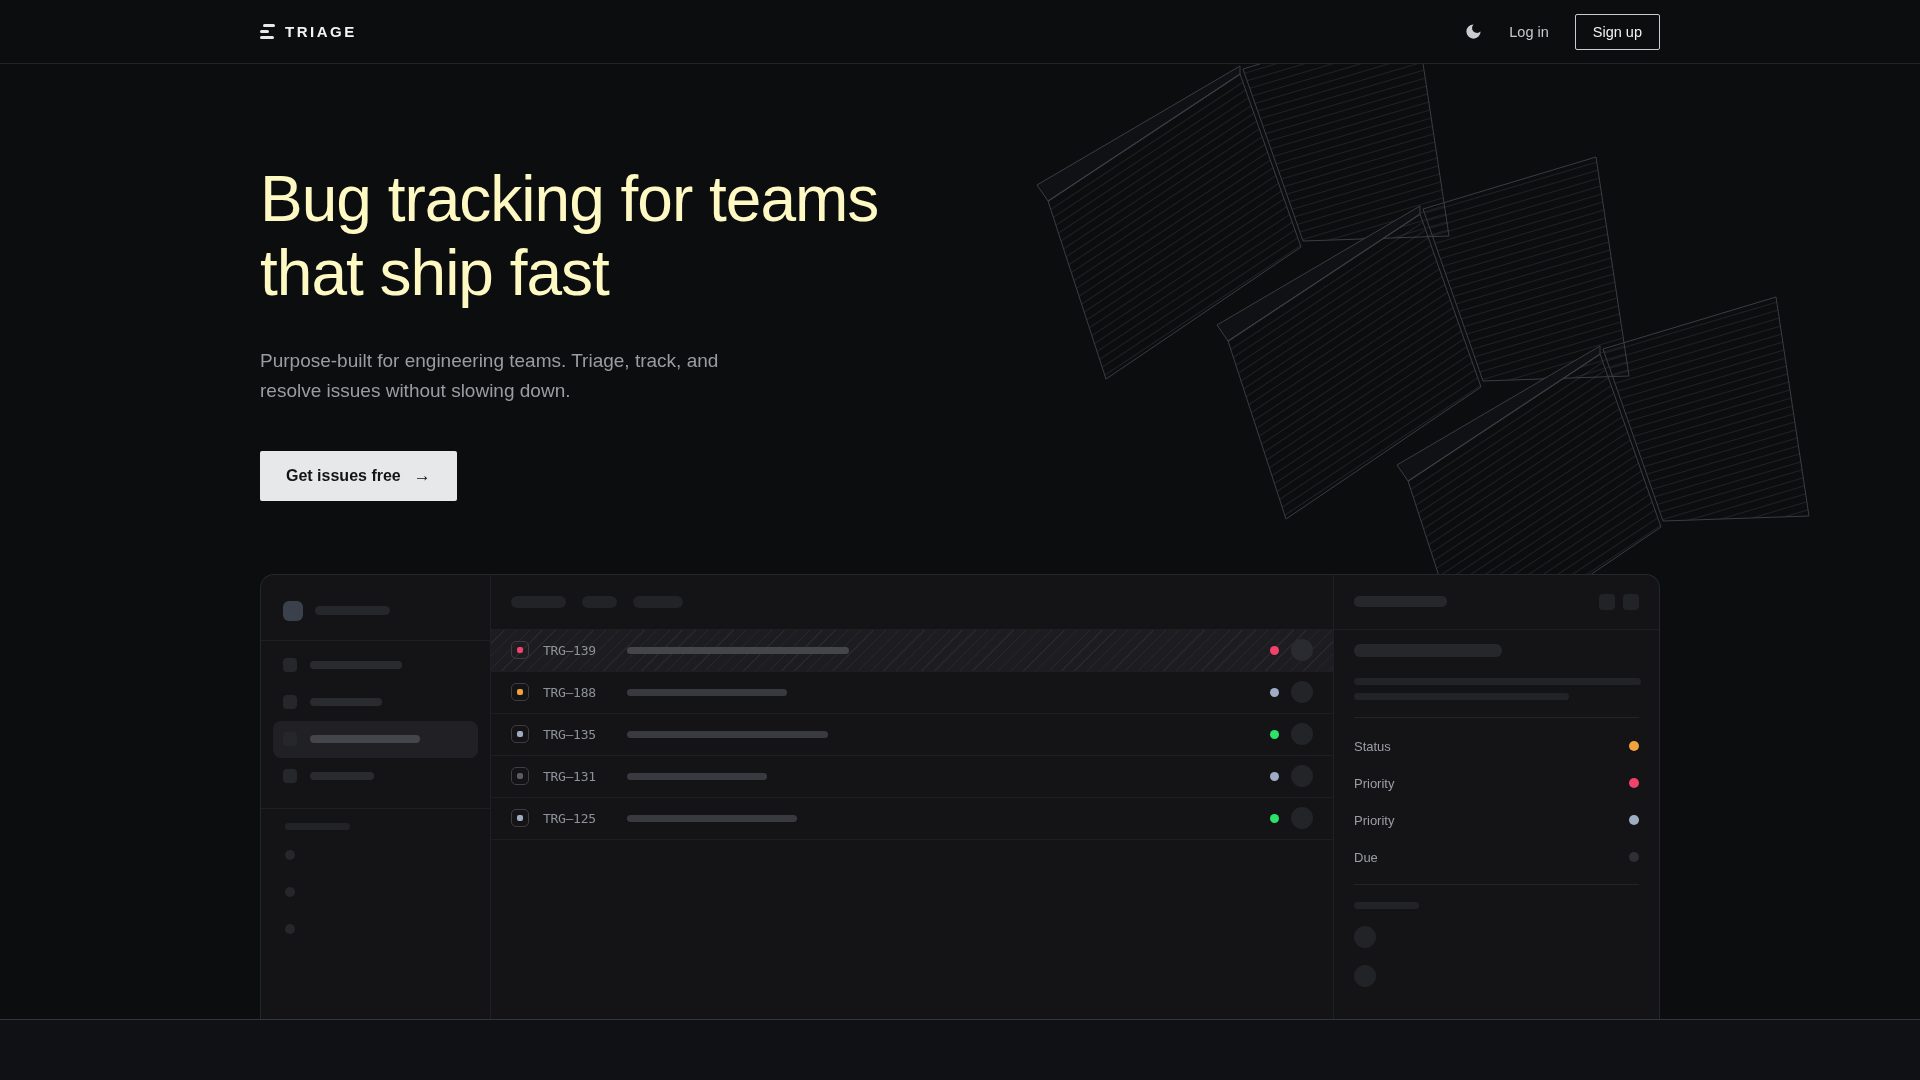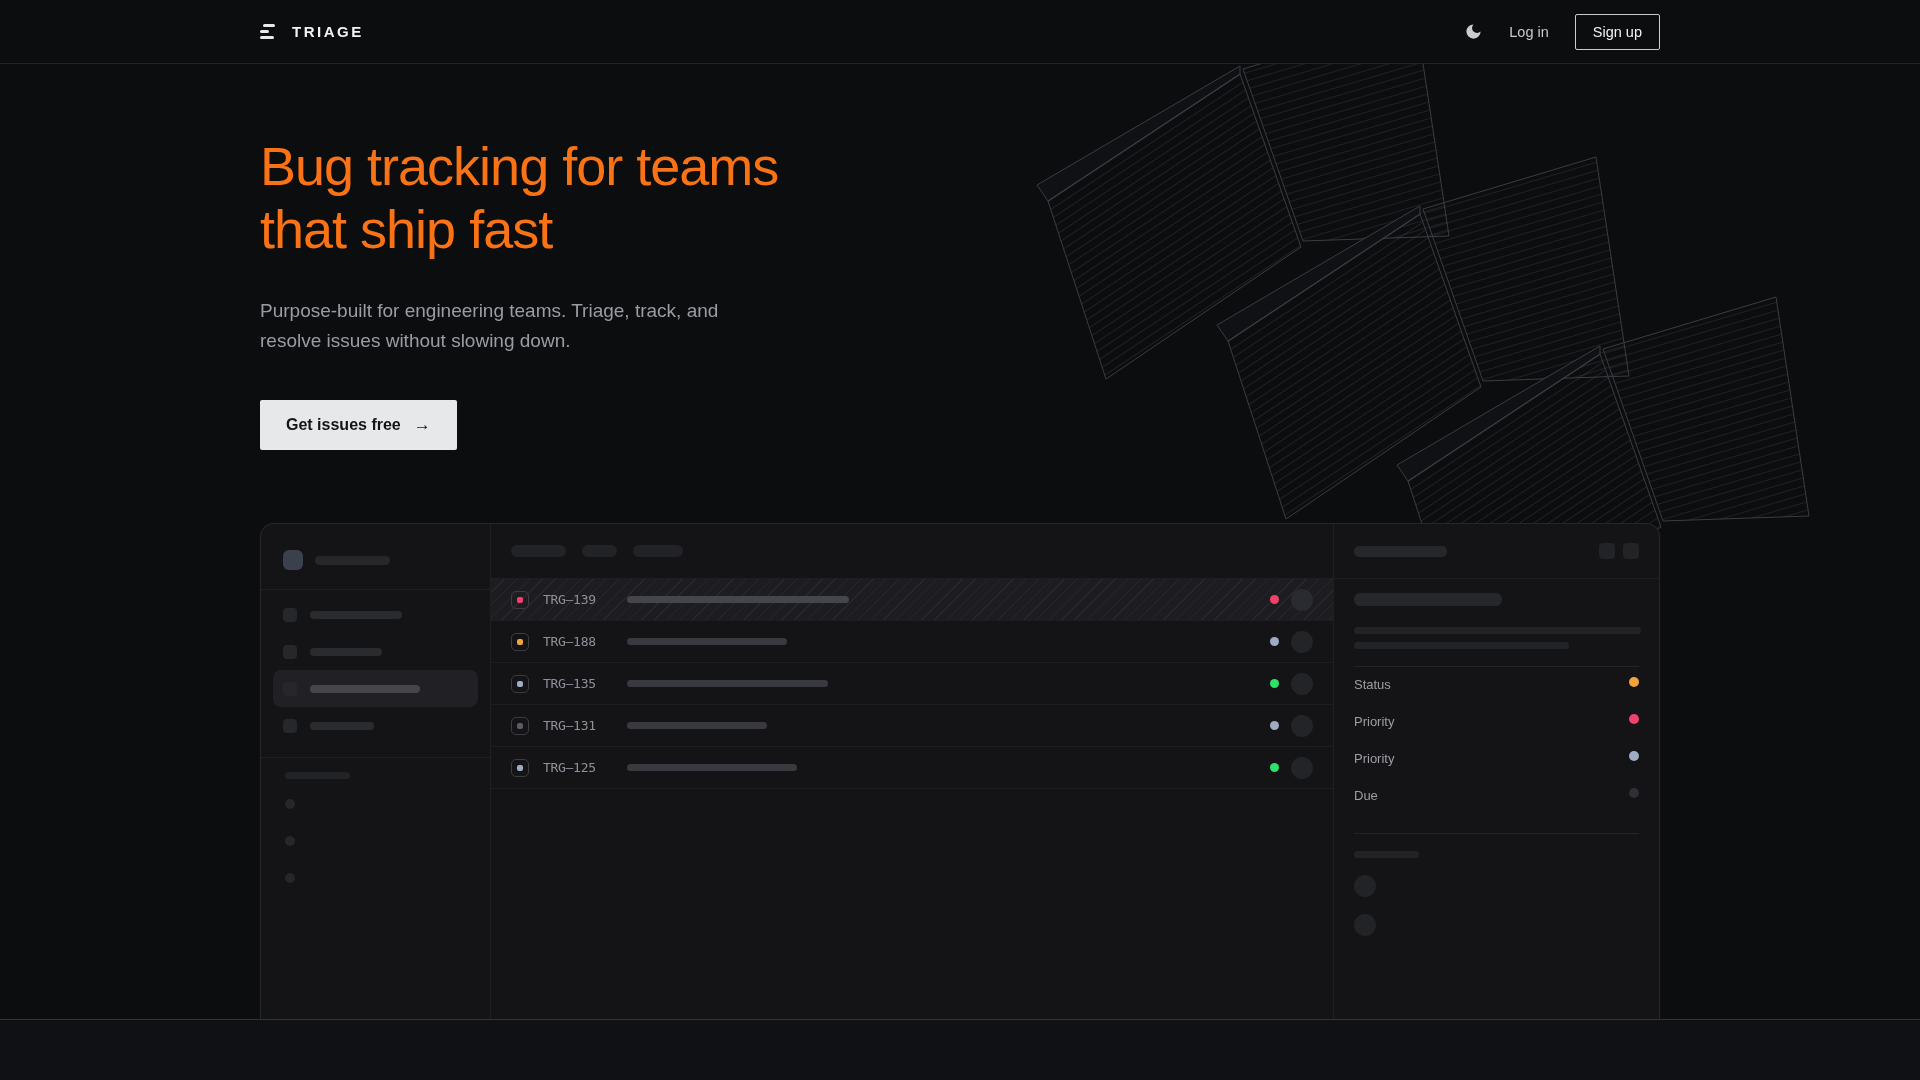--- a/index.html
+++ b/index.html
@@ -3,37 +3,37 @@
 <meta charset="utf-8">
 <style>
   * { margin:0; padding:0; box-sizing:border-box; }
   html,body { width:1920px; height:1080px; overflow:hidden; }
   body { background:#0c0d0f; font-family:"Liberation Sans", sans-serif; color:#e8e9ea; }
   .container { width:1400px; margin:0 auto; }
 
   
   .nav { height:64px; border-bottom:1px solid #222428; position:relative; z-index:5; background:#0c0d0f; }
   .nav .container { height:100%; display:flex; align-items:center; justify-content:space-between; }
-  .brand { display:flex; align-items:center; gap:17px; cursor:pointer; }
+  .brand { display:flex; align-items:center; gap:10px; cursor:pointer; }
   .logo-mark { display:flex; flex-direction:column; gap:3px; }
   .logo-mark i { display:block; height:3px; border-radius:1.5px; background:#e8e9ea; }
   .logo-mark i:nth-child(1){ width:12px; margin-left:3px; }
   .logo-mark i:nth-child(2){ width:9px; }
   .logo-mark i:nth-child(3){ width:14px; }
   .brand-name { font-size:15px; font-weight:700; letter-spacing:2.5px; color:#f2f3f4; }
   .nav-right { display:flex; align-items:center; gap:26px; }
   .moon-btn { width:20px; height:20px; display:flex; align-items:center; justify-content:center; cursor:pointer; }
   .login { font-size:14.5px; color:#c6c9cd; cursor:pointer; }
   .signup { font-size:14.5px; color:#f2f3f4; background:transparent; border:1px solid #c9cbce; padding:9px 17px; border-radius:2px; cursor:pointer; font-family:inherit; }
 
   
   .hero { position:relative; height:955px; overflow:hidden; }
   .bg-shapes { position:absolute; top:0; left:0; pointer-events:none; }
   .hero .container { position:relative; }
-  h1 { margin-top:71px; font-size:54px; line-height:1.16; font-weight:500; letter-spacing:-1px; color:#f97316; }
+  h1 { margin-top:98px; font-size:64px; line-height:1.16; font-weight:500; letter-spacing:-1px; color:#fef9c3; }
   .subtitle { margin-top:36px; width:490px; font-size:19px; line-height:1.58; color:#999da3; }
   .cta { margin-top:44px; display:inline-flex; align-items:center; gap:13px; background:#e7e8e9; color:#131416; border:none; padding:15px 26px; font-size:16px; font-weight:700; border-radius:2px; cursor:pointer; font-family:inherit; }
   .cta .arrow { font-size:17px; font-weight:400; }
 
   
   .mockup { margin-top:73px; height:560px; background:#141417; border:1px solid #26272b; border-bottom:none; border-radius:14px 14px 0 0; display:flex; overflow:hidden; position:relative; }
   .skel { background:#26272b; border-radius:5px; }
 
   .m-sidebar { width:230px; border-right:1px solid #1f2024; padding-top:26px; flex-shrink:0; }
   .ws-row { display:flex; align-items:center; gap:12px; padding:0 22px; }
@@ -69,21 +69,21 @@
   .panel-title-pill { width:93px; height:11px; background:#26272b; }
   .panel-header .spacer { flex:1; }
   .hdr-sq { width:16px; height:16px; border-radius:4px; background:#222327; margin-left:8px; }
   .panel-body { padding:14px 20px 0; }
   .issue-title-pill { width:148px; height:13px; border-radius:6px; background:#26272b; }
   .desc-bar { height:7px; border-radius:4px; background:#222327; }
   .desc-bar.b1 { width:287px; margin-top:21px; }
   .desc-bar.b2 { width:215px; margin-top:8px; }
   .panel-div { border-top:1px solid #232428; margin-top:17px; }
   .fields { padding-top:10px; }
-  .field-row { height:37px; display:flex; align-items:flex-start; justify-content:space-between; }
+  .field-row { height:37px; display:flex; align-items:center; justify-content:space-between; }
   .field-label { font-size:13px; color:#9b9ea4; }
   .field-dot { width:10px; height:10px; border-radius:50%; }
   .comment-pill { width:65px; height:7px; border-radius:4px; background:#222327; margin-top:17px; }
   .comment-avatar { width:22px; height:22px; border-radius:50%; background:#222327; margin-top:17px; }
 
   
   .footer { height:61px; background:#101114; border-top:1px solid #33353a; }
 </style>
 </head>
 <body>

